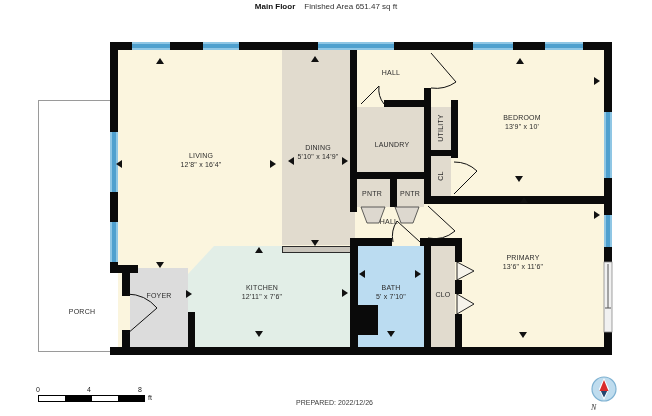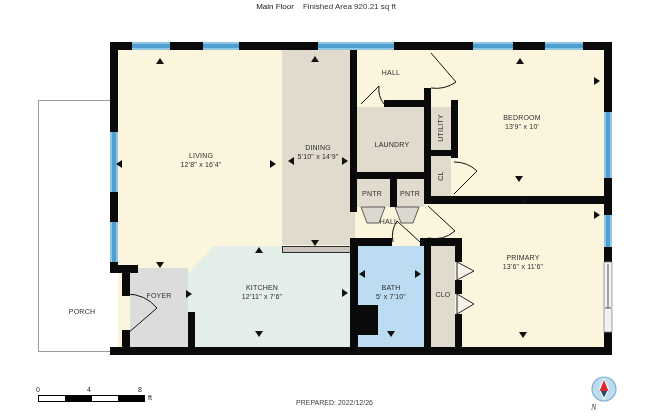--- a/index.html
+++ b/index.html
@@ -1,21 +1,21 @@
 <!DOCTYPE html>
 <html><head>
 <meta charset="utf-8">
 <style>
   html,body{margin:0;padding:0;background:#fff;}
   .canvas{position:relative;width:652px;height:416px;background:#fff;overflow:hidden;
           font-family:"Liberation Sans",sans-serif;color:#222;}
   
   .hdr{position:absolute;left:0;top:2px;width:100%;display:flex;justify-content:center;gap:9px;
        font-size:8px;line-height:10px;}
-  .hdr .t{font-weight:normal;color:#111;}
+  .hdr .t{font-weight:bold;color:#111;}
   .hdr .s{color:#333;}
   
   .wall{position:absolute;background:#0a0a0a;z-index:4;}
   .fill{position:absolute;z-index:2;}
   .cream{background:#FBF5DE;}
   .beige{background:#E1DBCE;}
   .mint{background:#E2EEE7;}
   .bathc{background:#BBDCF1;}
   .gray{background:#DCDCDC;}
   .counter{position:absolute;background:#C8C4BB;border:1px solid #2b2b2b;box-sizing:border-box;z-index:3;}
@@ -51,21 +51,21 @@
   .compass .n{position:absolute;left:3px;top:28px;font-family:"Liberation Serif",serif;
               font-style:italic;font-size:8px;color:#333;}
 </style>
 </head>
 <body>
 
 <div class="canvas">
 
   <div class="hdr">
     <span class="t">Main Floor</span>
-    <span class="s">Finished Area 920.21 sq ft</span>
+    <span class="s">Finished Area 651.47 sq ft</span>
   </div>
 
   <div class="porch"></div>
 
   <div class="fill cream" style="left:118px;top:50px;width:486px;height:297px;"></div>
   <div class="fill beige" style="left:282px;top:50px;width:73px;height:195px;"></div>
   <div class="fill beige" style="left:357px;top:107px;width:67px;height:65px;"></div>
   <div class="fill beige" style="left:431px;top:107px;width:20px;height:43px;"></div>
   <div class="fill beige" style="left:431px;top:156px;width:20px;height:40px;"></div>
   <div class="fill beige" style="left:357px;top:179px;width:33px;height:28px;"></div>

